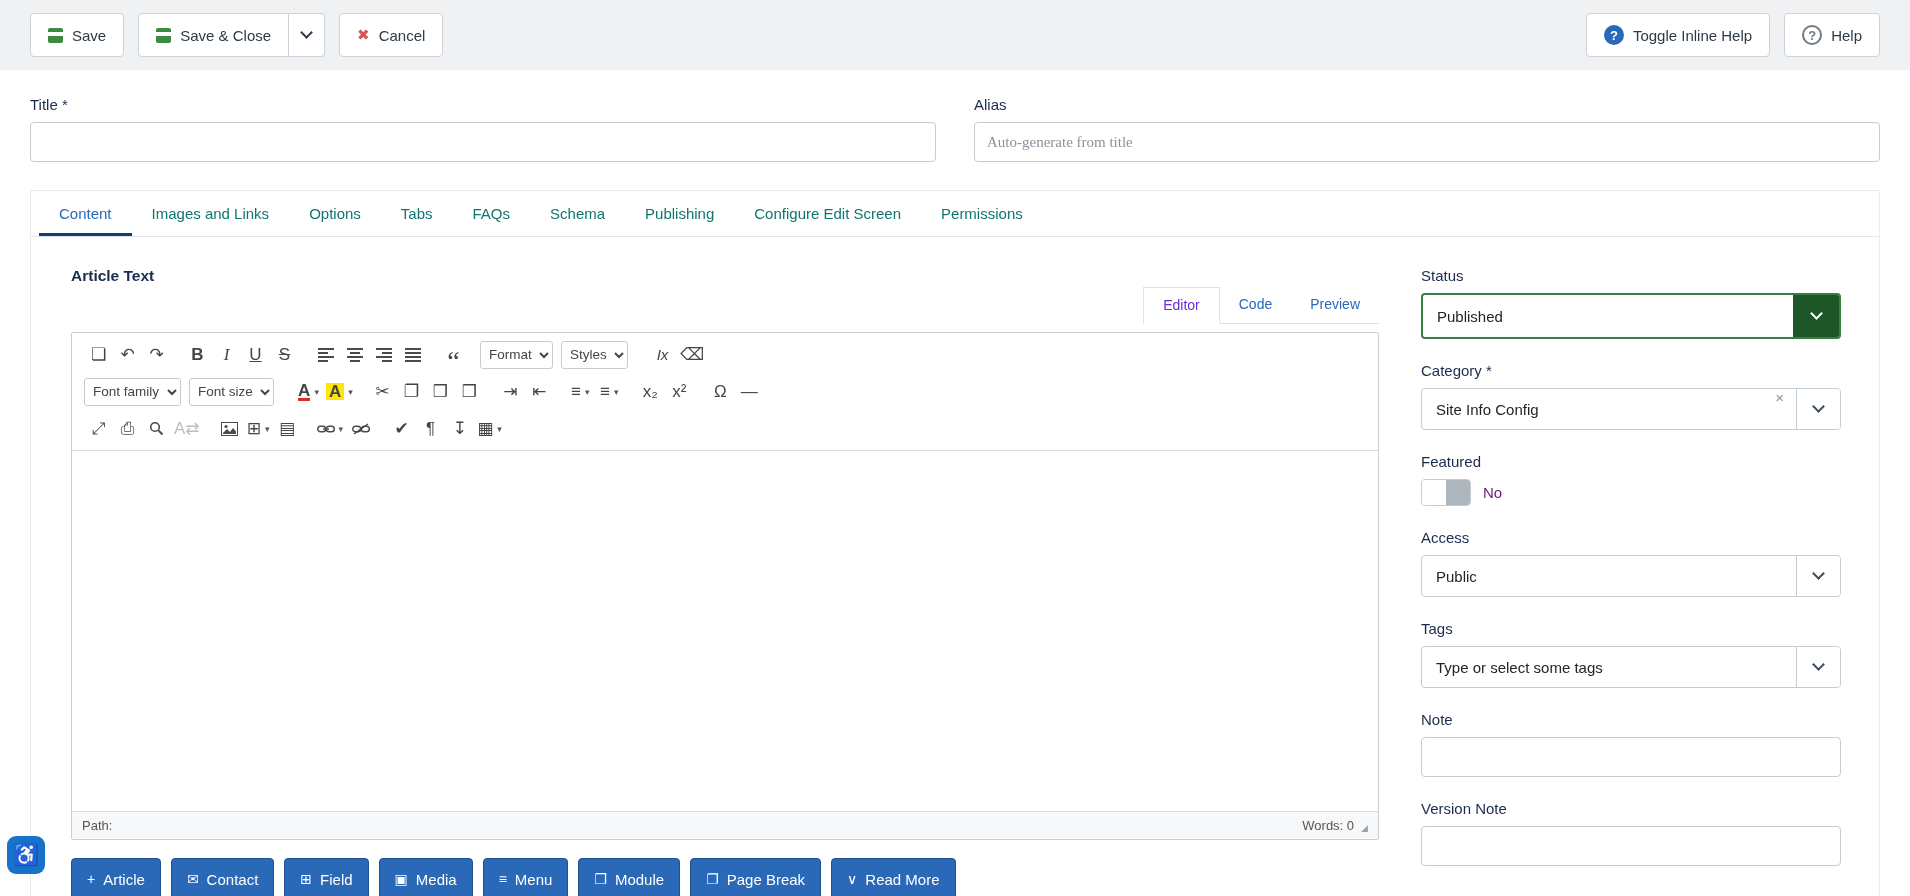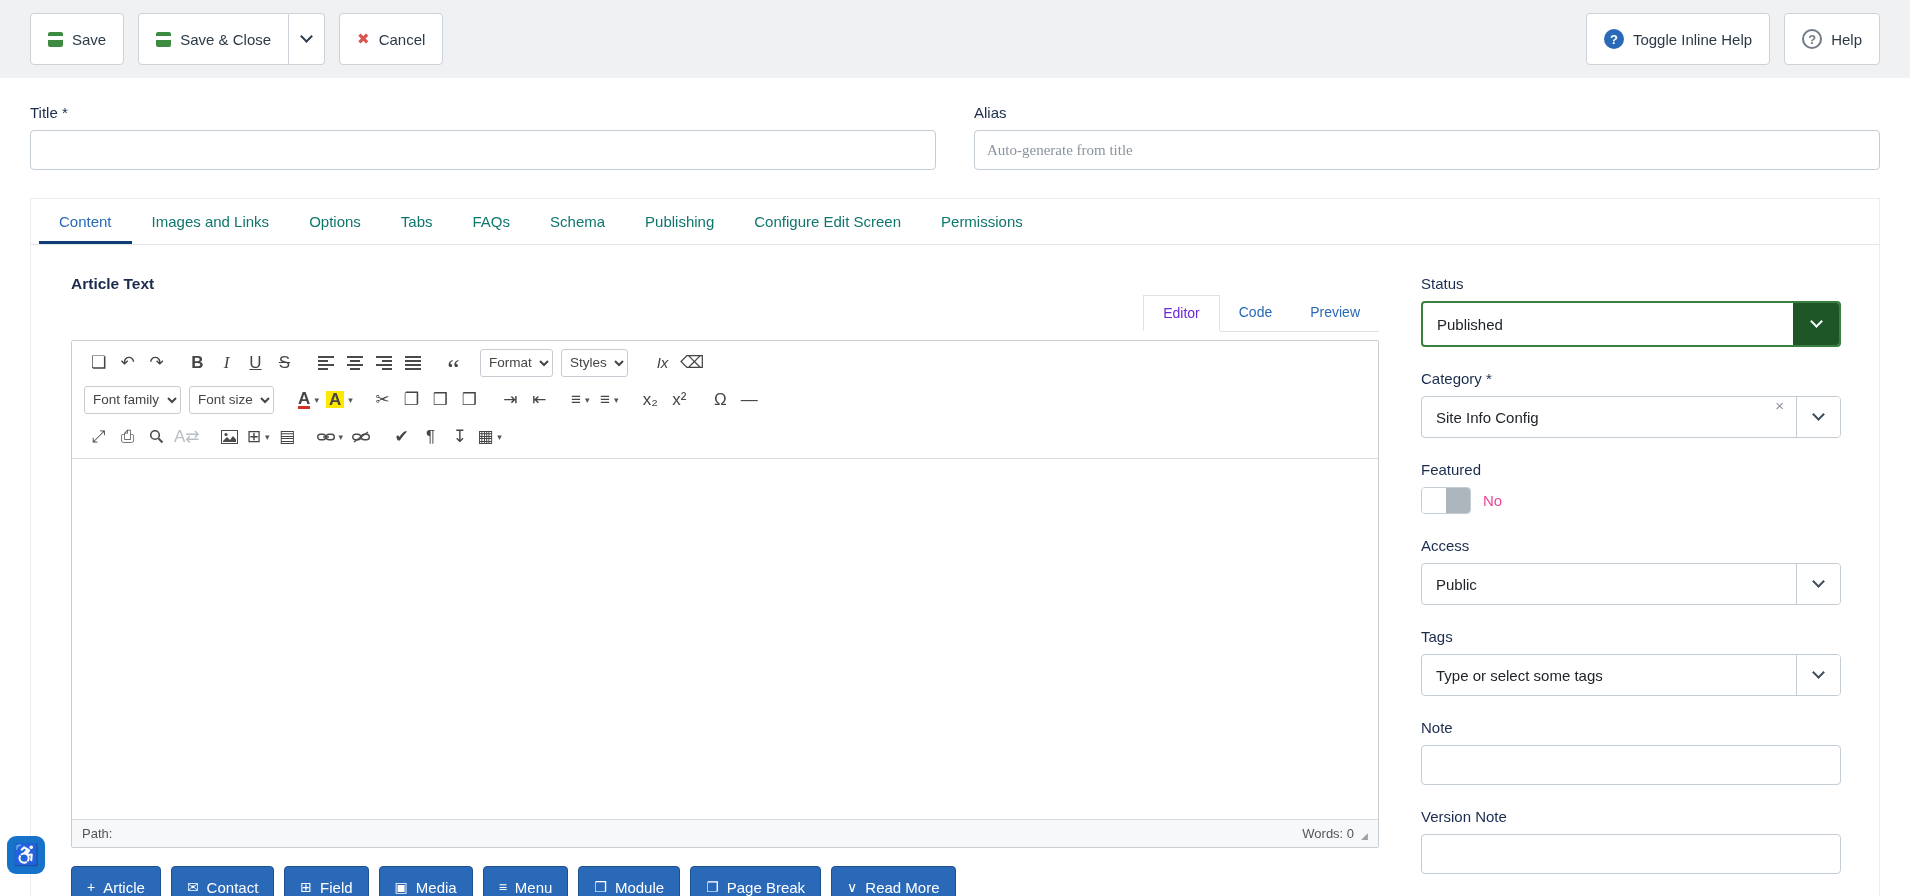--- a/index.html
+++ b/index.html
@@ -2,21 +2,21 @@
 <html style="--primary: #2a69b8; --link: #2a69b8; --tab_underline: #0f3e75; --success_border: #37803f; --success_dark: #1e5627; --danger: #d9534f; --save_green: #3d8b40; --accessibility_blue: #1772c9;"><head>
 <meta charset="utf-8">
 <style>
   * { box-sizing: border-box; }
   body { margin:0; font-family:"Liberation Sans","DejaVu Sans",sans-serif; color:#212529; }
   .page { width:1910px; height:896px; position:relative; overflow:hidden; background:#fff; }
 
   
   .topbar { background:#f0f1f3; padding:13px 30px; display:flex; justify-content:space-between; align-items:center; }
   .tb-group { display:flex; align-items:center; gap:14px; }
-  .tb-btn { height:52px; display:inline-flex; align-items:center; gap:9px; background:#fff; border:1px solid #ccd2d8;
+  .tb-btn { height:44px; display:inline-flex; align-items:center; gap:9px; background:#fff; border:1px solid #ccd2d8;
             border-radius:4px; padding:0 17px; font-size:15px; color:#2c3a47; cursor:pointer; font-family:inherit; }
   .split { display:flex; }
   .split .tb-btn:first-child { border-top-right-radius:0; border-bottom-right-radius:0; }
   .split .tb-btn:last-child { border-top-left-radius:0; border-bottom-left-radius:0; border-left:none; padding:0 13px; }
   .floppy { width:15px; height:15px; border-radius:2px;
             background:linear-gradient(180deg, var(--save_green) 0 4px, #fff 4px 8px, var(--save_green) 8px); }
   .x-icon { color:var(--danger); font-size:15px; }
   .qcircle { width:20px; height:20px; border-radius:50%; background:var(--link); color:#fff; font-size:13px; font-weight:bold;
              display:inline-flex; align-items:center; justify-content:center; }
   .qcircle.outline { background:transparent; border:2px solid #707a84; color:#707a84; }
@@ -86,21 +86,21 @@
   .sel .dd { width:44px; display:flex; align-items:center; justify-content:center; border-left:1px solid #c4ccd4; color:#3c4a59;
              cursor:pointer; background:#fff; }
   .sel.status { border:2px solid var(--success_border); height:46px; }
   .sel.status .dd { background:var(--success_dark); border-left:none; color:#fff; width:46px; }
   .ph { color:#8a939c; }
   .clear-x { color:#8a939c; font-size:15px; margin-right:12px; cursor:pointer; }
   .feat { display:flex; align-items:center; gap:12px; }
   .switch { width:50px; height:27px; border:1px solid #c4ccd4; border-radius:4px; display:flex; overflow:hidden; cursor:pointer; }
   .switch .half-on { flex:1; background:#fff; }
   .switch .half-off { flex:1; background:#aeb6bd; }
-  .feat-label { font-size:15px; color:#ec4899; }
+  .feat-label { font-size:15px; color:#701a75; }
 
   
   .a11y { position:absolute; left:7px; top:836px; width:38px; height:38px; border-radius:9px; background:var(--accessibility_blue);
           color:#fff; display:flex; align-items:center; justify-content:center; font-size:21px; cursor:pointer; border:0; }
 </style>
 </head>
 <body>
 
 <div class="page">
 

